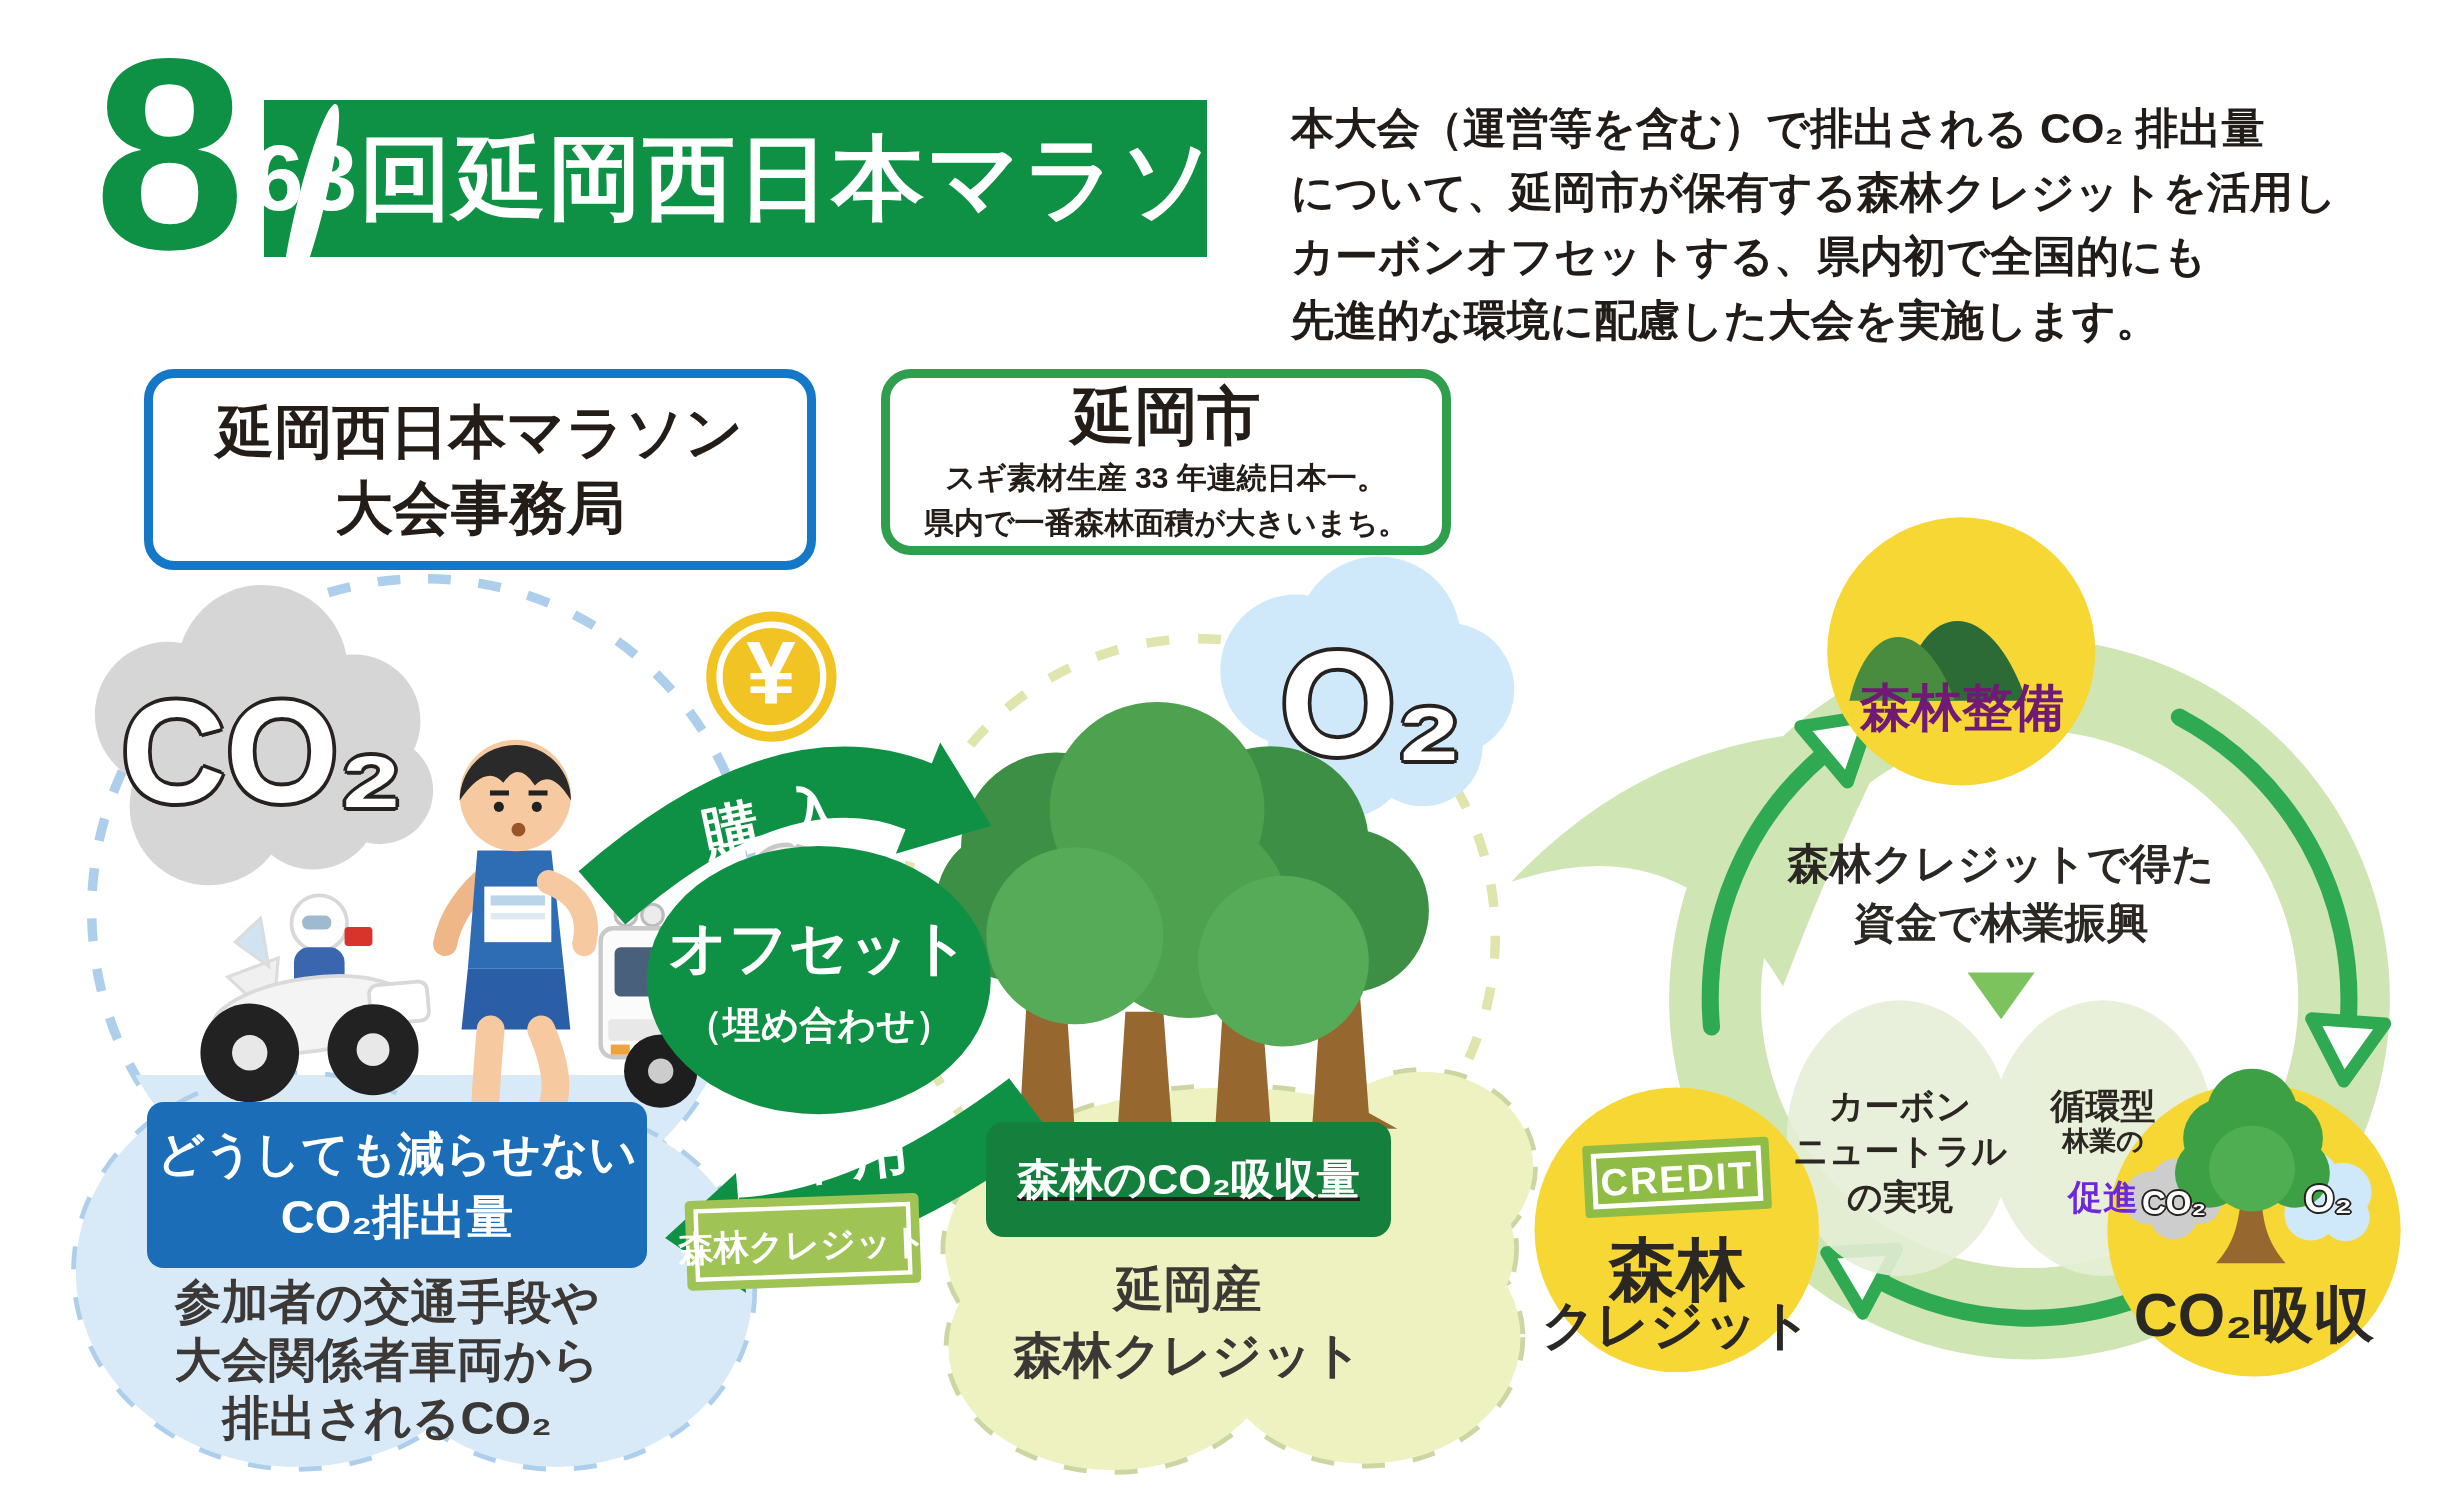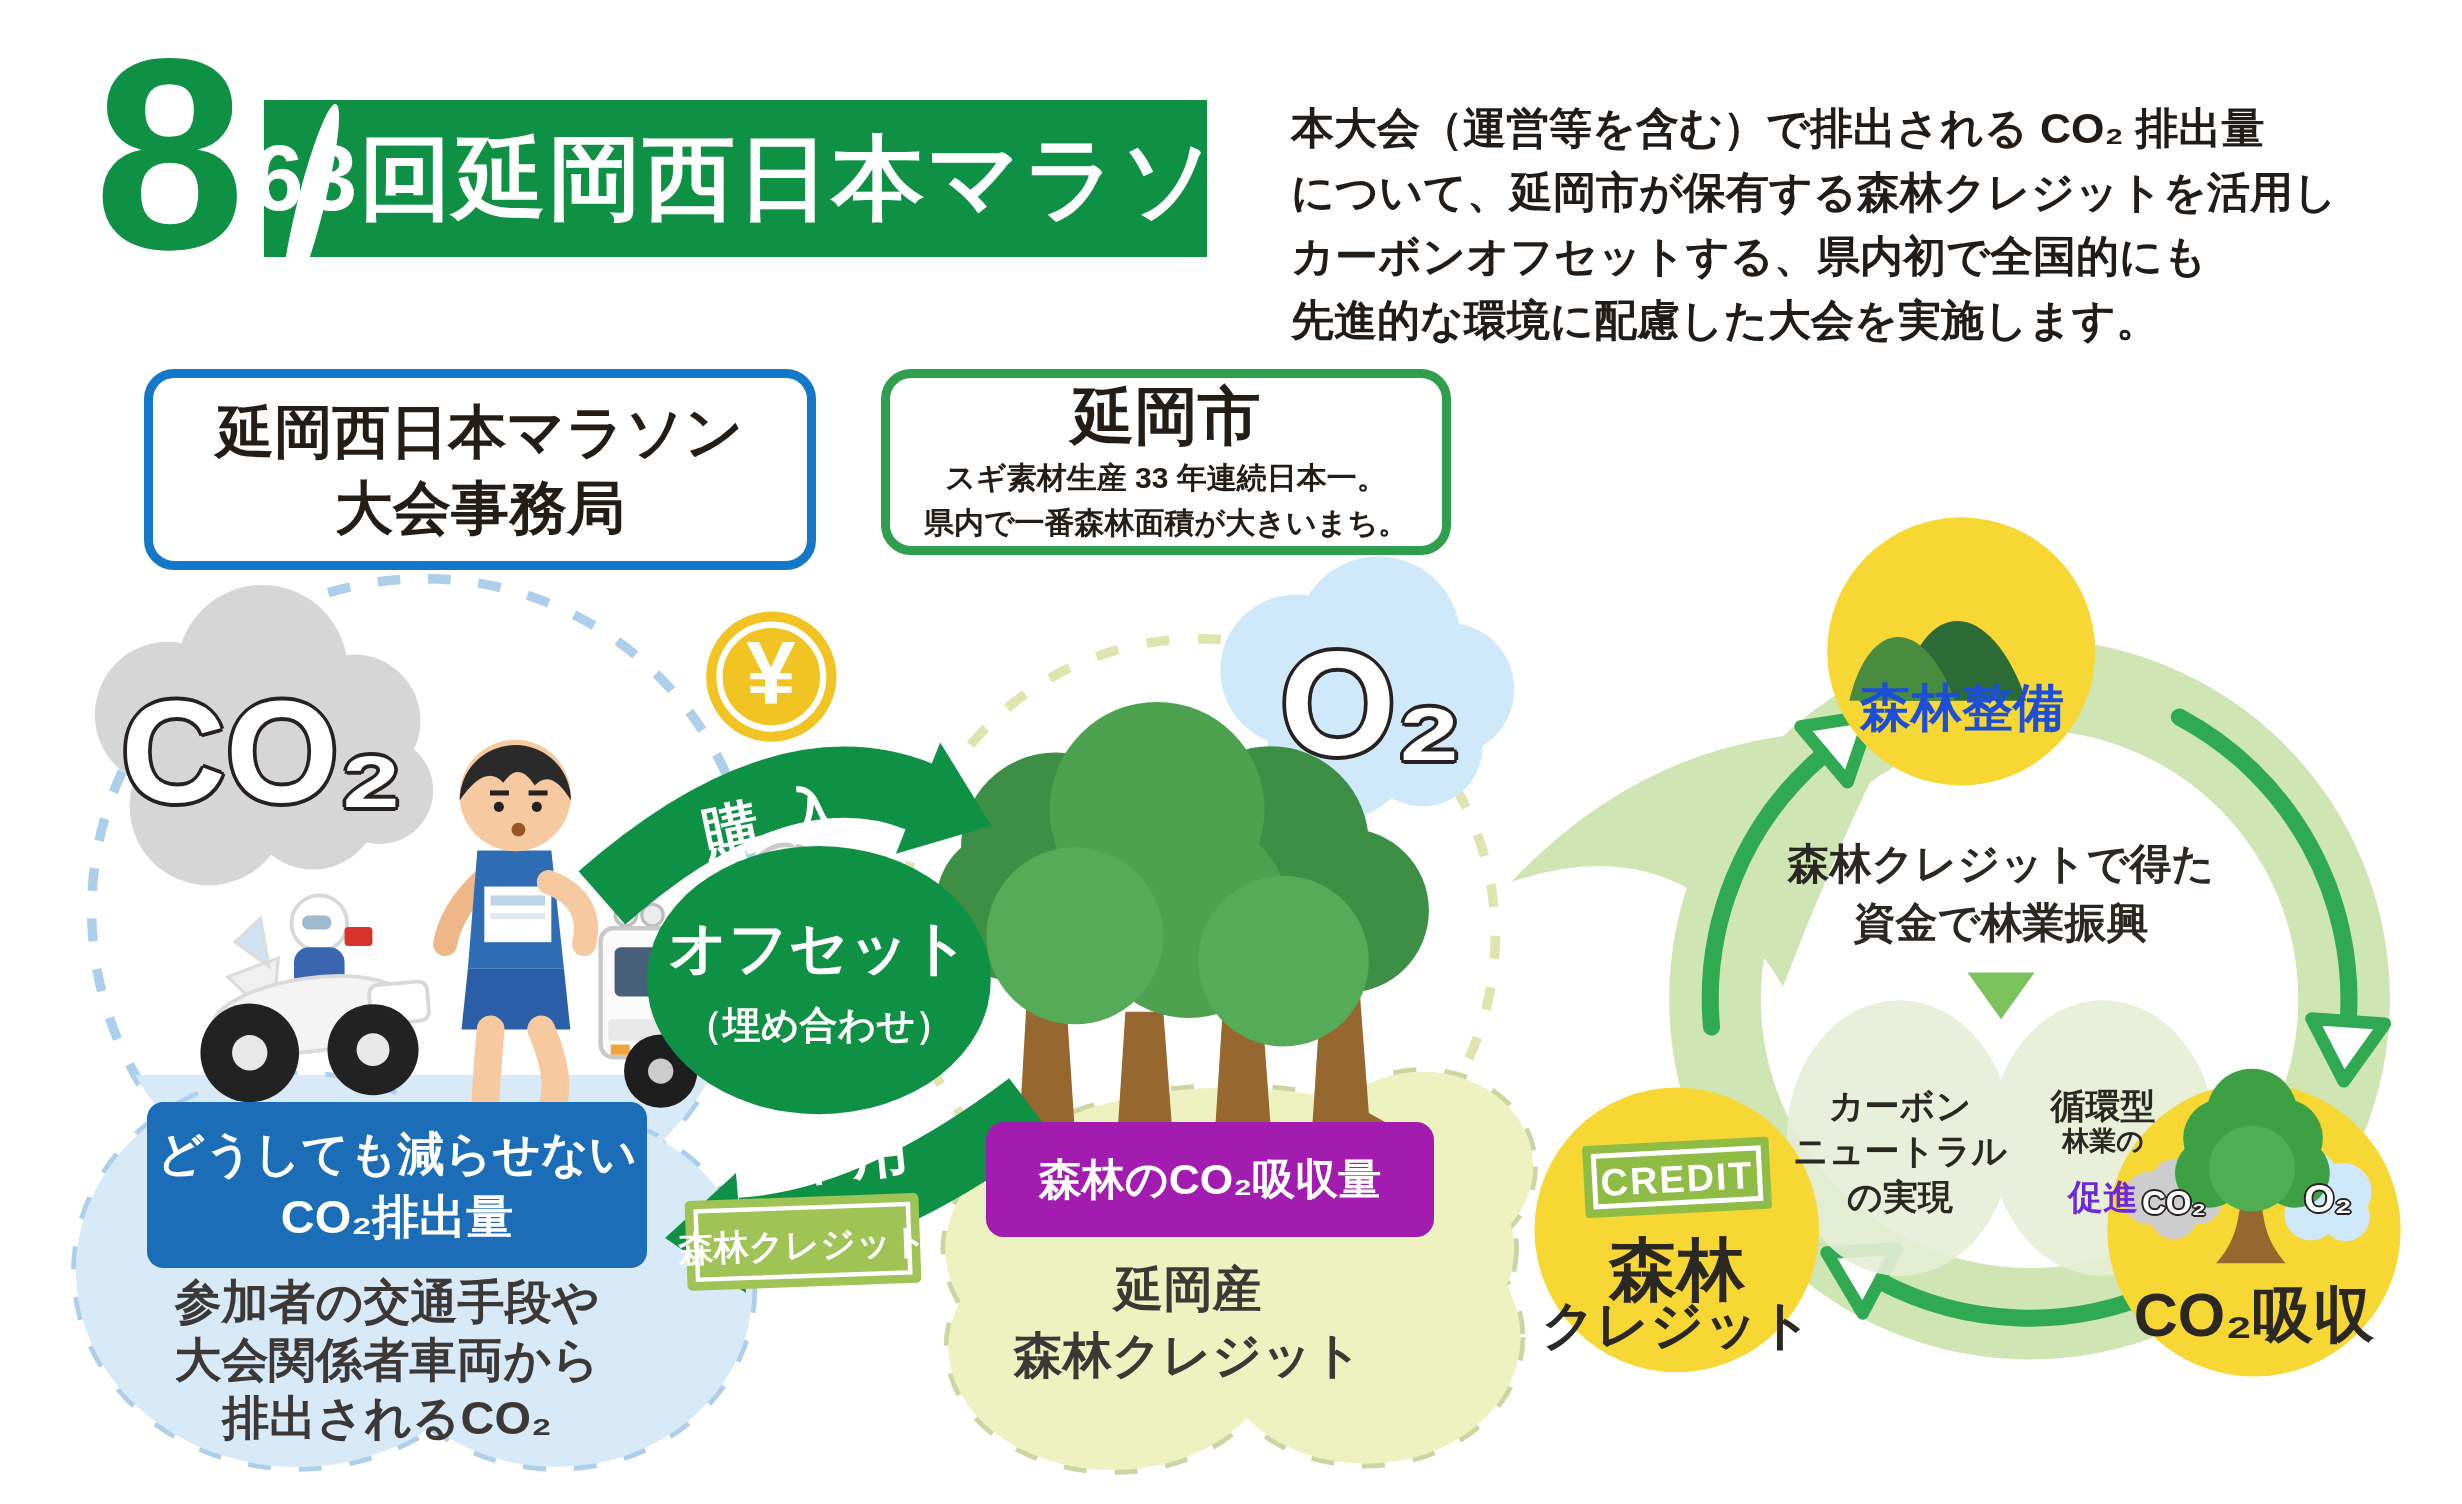--- a/index.html
+++ b/index.html
@@ -266,27 +266,27 @@
 <div class="abs cx dark" style="left:387px;top:1329px;font-size:47px;">大会関係者車両から</div>
 <div class="abs cx dark" style="left:387px;top:1387px;font-size:47px;">排出されるCO₂</div>
 
 <div class="abs white" style="left:771px;top:677px;transform:translate(-50%,-54%);font-size:89px;font-weight:700;">¥</div>
 <div class="abs cx white" style="left:775px;top:783px;transform:translateX(-50%) rotate(-12deg);font-size:57px;letter-spacing:5px;">購 入</div>
 <div class="abs cx white" style="left:819px;top:909px;font-size:59px;">オフセット</div>
 <div class="abs cx white" style="left:819px;top:1000px;font-size:38px;">（埋め合わせ）</div>
 <div class="abs cx white" style="left:841px;top:1118px;transform:translateX(-50%) rotate(-6deg);font-size:57px;letter-spacing:5px;">活 用</div>
 <div class="abs cx white" style="left:803px;top:1222px;transform:translateX(-50%) rotate(-2deg);font-size:35px;">森林クレジット</div>
 
-<div class="abs badge" style="left:986px;top:1122px;width:448px;height:115px;background:#a21caf;border-radius:17.7px;">
+<div class="abs badge" style="left:986px;top:1122px;width:405px;height:115px;background:#15803d;border-radius:17.7px;text-decoration:underline;">
   <div class="white" style="font-size:43px;">森林のCO₂吸収量</div>
 </div>
 <div class="abs cx dark" style="left:1188px;top:1257px;font-size:49px;">延岡産</div>
 <div class="abs cx dark" style="left:1188px;top:1323px;font-size:49px;">森林クレジット</div>
 
-<div class="abs cx" style="left:1962px;top:674px;font-size:51px;color:#1d4ed8;">森林整備</div>
+<div class="abs cx" style="left:1962px;top:674px;font-size:51px;color:#701a75;">森林整備</div>
 <div class="abs cx" style="left:2001px;top:836px;font-size:42px;color:#2b2722;">森林クレジットで得た</div>
 <div class="abs cx" style="left:2001px;top:895px;font-size:42px;color:#2b2722;">資金で林業振興</div>
 
 <div class="abs cx" style="left:1900px;top:1083px;font-size:35px;color:#2b2722;">カーボン</div>
 <div class="abs cx" style="left:1900px;top:1128px;font-size:35px;color:#2b2722;">ニュートラル</div>
 <div class="abs cx" style="left:1900px;top:1174px;font-size:35px;color:#2b2722;">の実現</div>
 <div class="abs cx" style="left:2103px;top:1083px;font-size:35px;color:#2b2722;">循環型</div>
 <div class="abs cx" style="left:2103px;top:1123px;font-size:27px;color:#2b2722;">林業の</div>
 <div class="abs cx" style="left:2103px;top:1174px;font-size:35px;color:#6d28d9;">促進</div>
 

